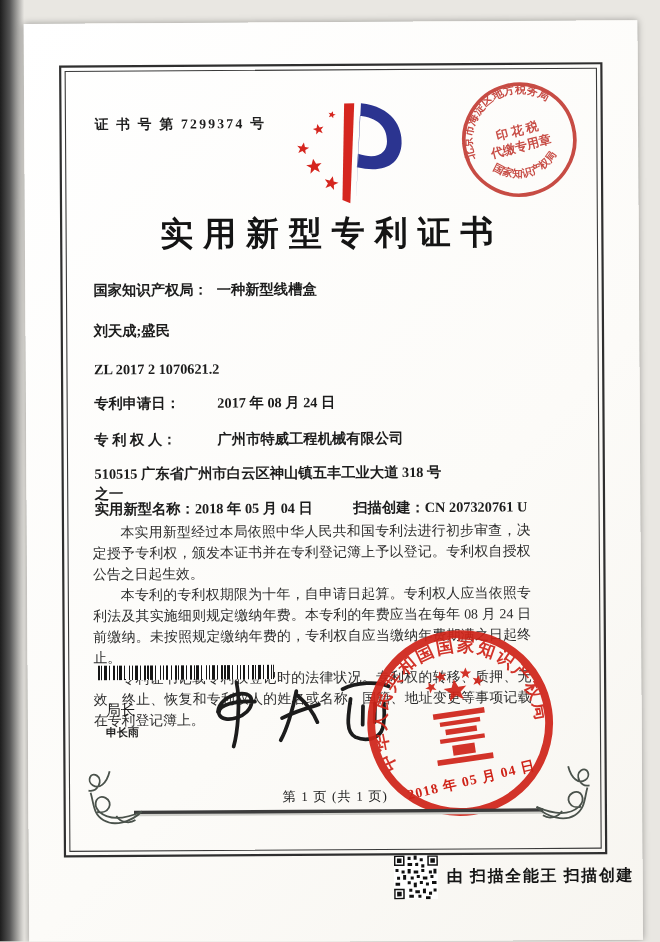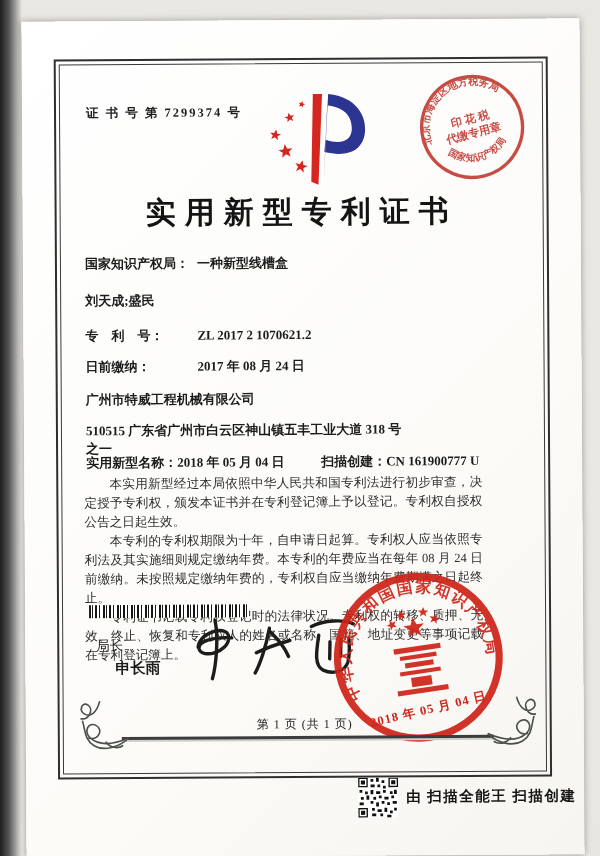--- a/index.html
+++ b/index.html
@@ -45,21 +45,21 @@
     font-size:12.6px;line-height:19px;color:#2d2d2d;text-align:justify;
   }
   .paragraphs p{margin:0;text-indent:2em;}
   .barcode{
     position:absolute;left:64px;top:584px;width:160px;height:13px;
     background-image:repeating-linear-gradient(90deg,
       #161616 0 1.5px,#fff 1.5px 3px,#161616 3px 4px,#fff 4px 5.5px,
       #161616 5.5px 8px,#fff 8px 10px,#161616 10px 11px,#fff 11px 14px);
   }
   .director-title{position:absolute;left:71px;top:616px;font-size:13.5px;font-weight:normal;color:#1c1c1c;}
-  .director-name{position:absolute;left:71px;top:638px;font-size:15px;font-weight:bold;color:#1c1c1c;margin-left:19px;}
+  .director-name{position:absolute;left:71px;top:638px;font-size:10px;font-weight:bold;color:#1c1c1c;}
   .signature{position:absolute;left:142px;top:588px;width:210px;height:84px;transform:rotate(-2deg);}
   .official-seal{position:absolute;left:306px;top:551px;width:174px;height:174px;transform:rotate(-8deg);opacity:.92;}
   .seal-date{
     position:absolute;left:318px;top:682px;width:170px;text-align:center;
     color:#cf2318;font-size:12.5px;font-weight:bold;letter-spacing:1px;
     transform:rotate(-13deg);
   }
   .footer-page{position:absolute;left:0;right:0;top:696px;text-align:center;font-size:12px;color:#222;letter-spacing:1px;}
   .deco-line{
     position:absolute;left:96px;top:716px;width:372px;height:2.5px;
@@ -121,40 +121,40 @@
   <div class="title">实用新型专利证书</div>
 
   <div class="field-row" style="top:234px;">
     <span class="field-label">国家知识产权局：</span>
     <span class="field-value">一种新型线槽盒</span>
   </div>
   <div class="field-row" style="top:271px;">
     <span class="field-value">刘天成;盛民</span>
   </div>
   <div class="field-row" style="top:306px;">
-    <span class="field-label">专　利　号：</span>
     <span class="field-value">ZL 2017 2 1070621.2</span>
   </div>
   <div class="field-row" style="top:337px;">
-    <span class="field-label">日前缴纳：</span>
+    <span class="field-label">专利申请日：</span>
     <span class="field-value">2017 年 08 月 24 日</span>
   </div>
   <div class="field-row" style="top:370px;">
+    <span class="field-label">专 利 权 人：</span>
     <span class="field-value">广州市特威工程机械有限公司</span>
   </div>
   <div class="field-row" style="top:401px;">
     <span class="field-value" style="max-width:318px;">510515 广东省广州市白云区神山镇五丰工业大道 318 号之一</span>
   </div>
 
   <div class="grant-row">
     <span class="grant-left">
       <span>实用新型名称：</span><span>2018 年 05 月 04 日</span>
     </span>
     <span>
-      <span>扫描创建：</span><span>CN 161900777 U</span>
+      <span>扫描创建：</span><span>CN 207320761 U</span>
     </span>
   </div>
 
   <div class="paragraphs">
     <p>本实用新型经过本局依照中华人民共和国专利法进行初步审查，决定授予专利权，颁发本证书并在专利登记簿上予以登记。专利权自授权公告之日起生效。</p>
     <p>本专利的专利权期限为十年，自申请日起算。专利权人应当依照专利法及其实施细则规定缴纳年费。本专利的年费应当在每年 08 月 24 日前缴纳。未按照规定缴纳年费的，专利权自应当缴纳年费期满之日起终止。</p>
     <p>专利证书记载专利权登记时的法律状况。专利权的转移、质押、无效、终止、恢复和专利权人的姓名或名称、国籍、地址变更等事项记载在专利登记簿上。</p>
   </div>
 
   <div class="barcode"></div>

